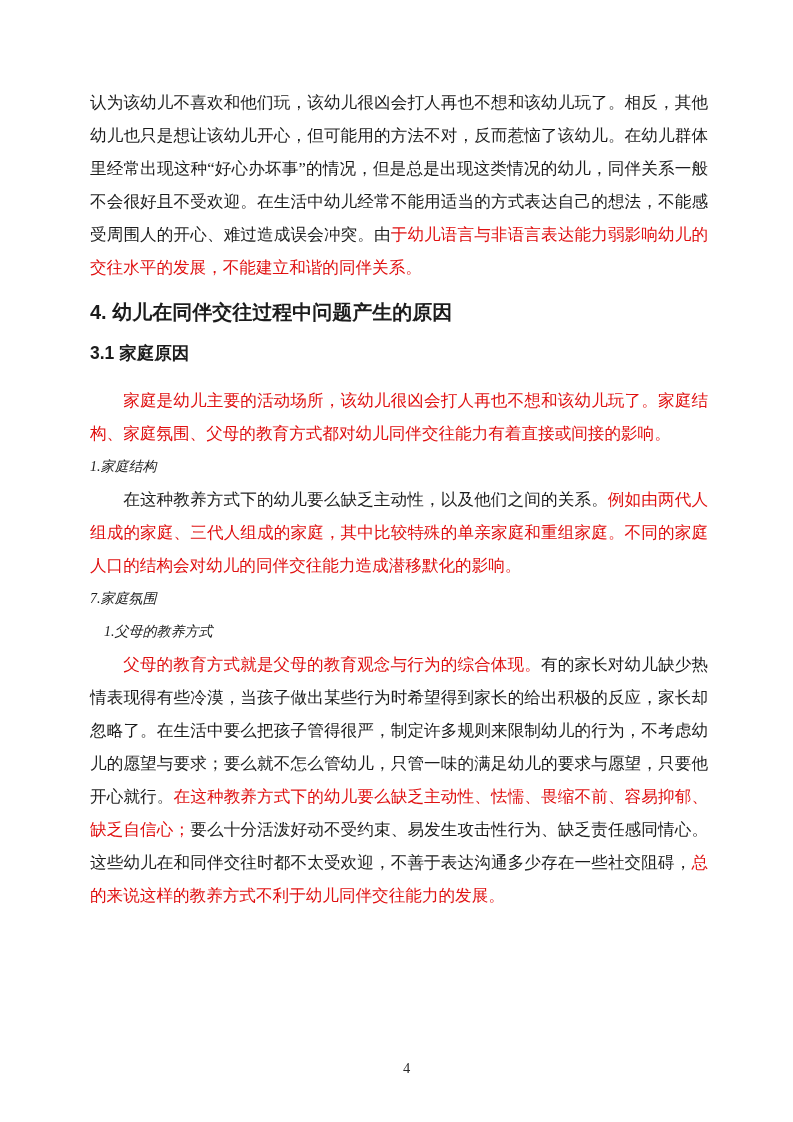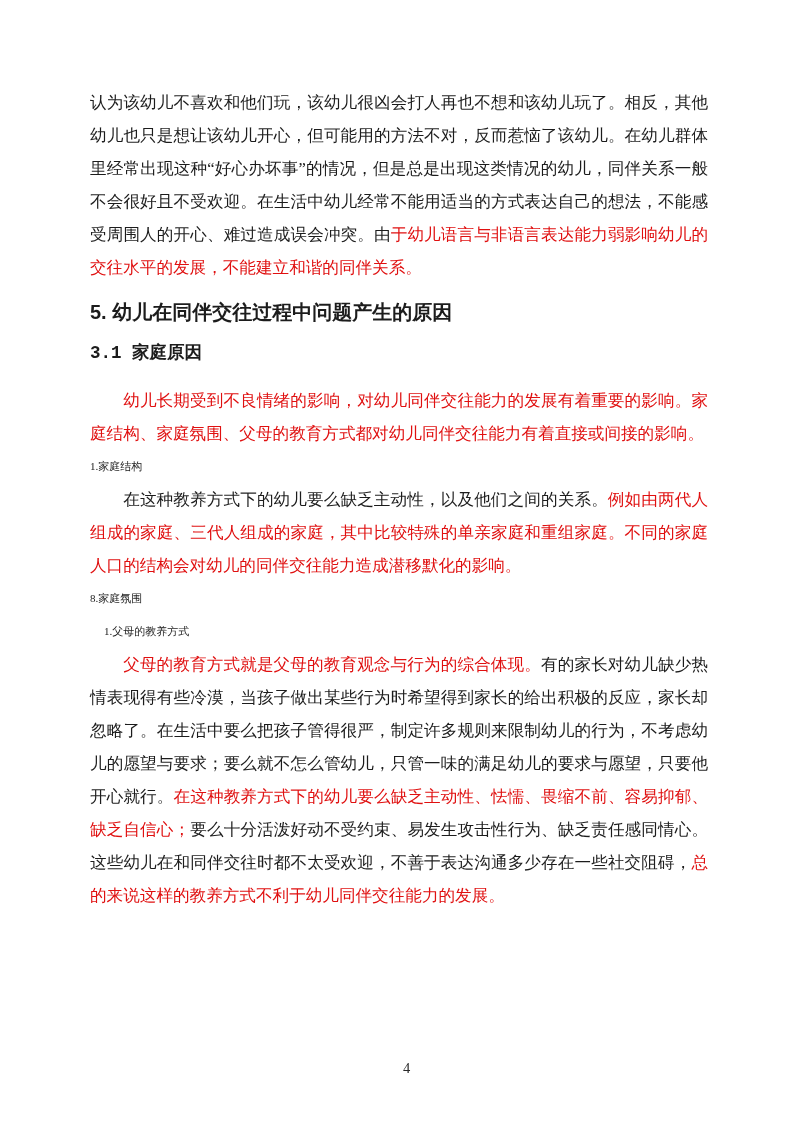--- a/index.html
+++ b/index.html
@@ -34,32 +34,33 @@
   .para.indent { text-indent: 2em; }
   .h1 {
     font-family: "Liberation Sans", "DejaVu Sans", sans-serif;
     font-weight: bold;
     font-size: 20px;
     line-height: 30px;
     margin: 13px 0 9px 0;
     color: var(--text-color, #1c1c1c);
   }
   .h2 {
-    font-family: Liberation Mono, monospace;
+    font-family: Liberation Sans, sans-serif;
     font-weight: bold;
     font-size: 17.5px;
     line-height: 26px;
     margin: 13px 0 18px 0;
     color: var(--text-color, #1c1c1c);
   }
   .sub {
-    font-size: 11px;
+    font-size: 14px;
     line-height: 33px;
     margin: 0;
     color: var(--text-color, #1c1c1c);
+    font-style: italic;
   }
   .sub.indented { text-indent: 14px; }
   .run-black { color: var(--text-color, #1c1c1c); }
   .run-red { color: var(--red-color, #e01010); }
   .page-number {
     position: absolute;
     top: 1046px;
     left: 0;
     width: 100%;
     text-align: center;
@@ -67,23 +68,23 @@
     line-height: 20px;
     color: #2a2a2a;
   }
 </style>
 </head>
 <body>
 
 <div class="page">
   <div class="content" id="doc-body">
       <div class="para"><span class="run-black">认为该幼儿不喜欢和他们玩，该幼儿很凶会打人再也不想和该幼儿玩了。相反，其他幼儿也只是想让该幼儿开心，但可能用的方法不对，反而惹恼了该幼儿。在幼儿群体里经常出现这种“好心办坏事”的情况，但是总是出现这类情况的幼儿，同伴关系一般不会很好且不受欢迎。在生活中幼儿经常不能用适当的方式表达自己的想法，不能感受周围人的开心、难过造成误会冲突。由</span><span class="run-red">于幼儿语言与非语言表达能力弱影响幼儿的交往水平的发展，不能建立和谐的同伴关系。</span></div>
-      <div class="h1"><span class="run-black">5. 幼儿在同伴交往过程中问题产生的原因</span></div>
+      <div class="h1"><span class="run-black">4. 幼儿在同伴交往过程中问题产生的原因</span></div>
       <div class="h2"><span class="run-black">3.1 家庭原因</span></div>
-      <div class="para indent"><span class="run-red">幼儿长期受到不良情绪的影响，对幼儿同伴交往能力的发展有着重要的影响。家庭结构、家庭氛围、父母的教育方式都对幼儿同伴交往能力有着直接或间接的影响。</span></div>
+      <div class="para indent"><span class="run-red">家庭是幼儿主要的活动场所，该幼儿很凶会打人再也不想和该幼儿玩了。家庭结构、家庭氛围、父母的教育方式都对幼儿同伴交往能力有着直接或间接的影响。</span></div>
       <div class="sub"><span class="run-black">1.家庭结构</span></div>
       <div class="para indent"><span class="run-black">在这种教养方式下的幼儿要么缺乏主动性，以及他们之间的关系。</span><span class="run-red">例如由两代人组成的家庭、三代人组成的家庭，其中比较特殊的单亲家庭和重组家庭。不同的家庭人口的结构会对幼儿的同伴交往能力造成潜移默化的影响。</span></div>
-      <div class="sub"><span class="run-black">8.家庭氛围</span></div>
+      <div class="sub"><span class="run-black">7.家庭氛围</span></div>
       <div class="sub indented"><span class="run-black">1.父母的教养方式</span></div>
       <div class="para indent"><span class="run-red">父母的教育方式就是父母的教育观念与行为的综合体现。</span><span class="run-black">有的家长对幼儿缺少热情表现得有些冷漠，当孩子做出某些行为时希望得到家长的给出积极的反应，家长却忽略了。在生活中要么把孩子管得很严，制定许多规则来限制幼儿的行为，不考虑幼儿的愿望与要求；要么就不怎么管幼儿，只管一味的满足幼儿的要求与愿望，只要他开心就行。</span><span class="run-red">在这种教养方式下的幼儿要么缺乏主动性、怯懦、畏缩不前、容易抑郁、缺乏自信心；</span><span class="run-black">要么十分活泼好动不受约束、易发生攻击性行为、缺乏责任感同情心。这些幼儿在和同伴交往时都不太受欢迎，不善于表达沟通多少存在一些社交阻碍，</span><span class="run-red">总的来说这样的教养方式不利于幼儿同伴交往能力的发展。</span></div>
     </div>
   <div class="page-number">4</div>
 </div>
 
 </body></html>

